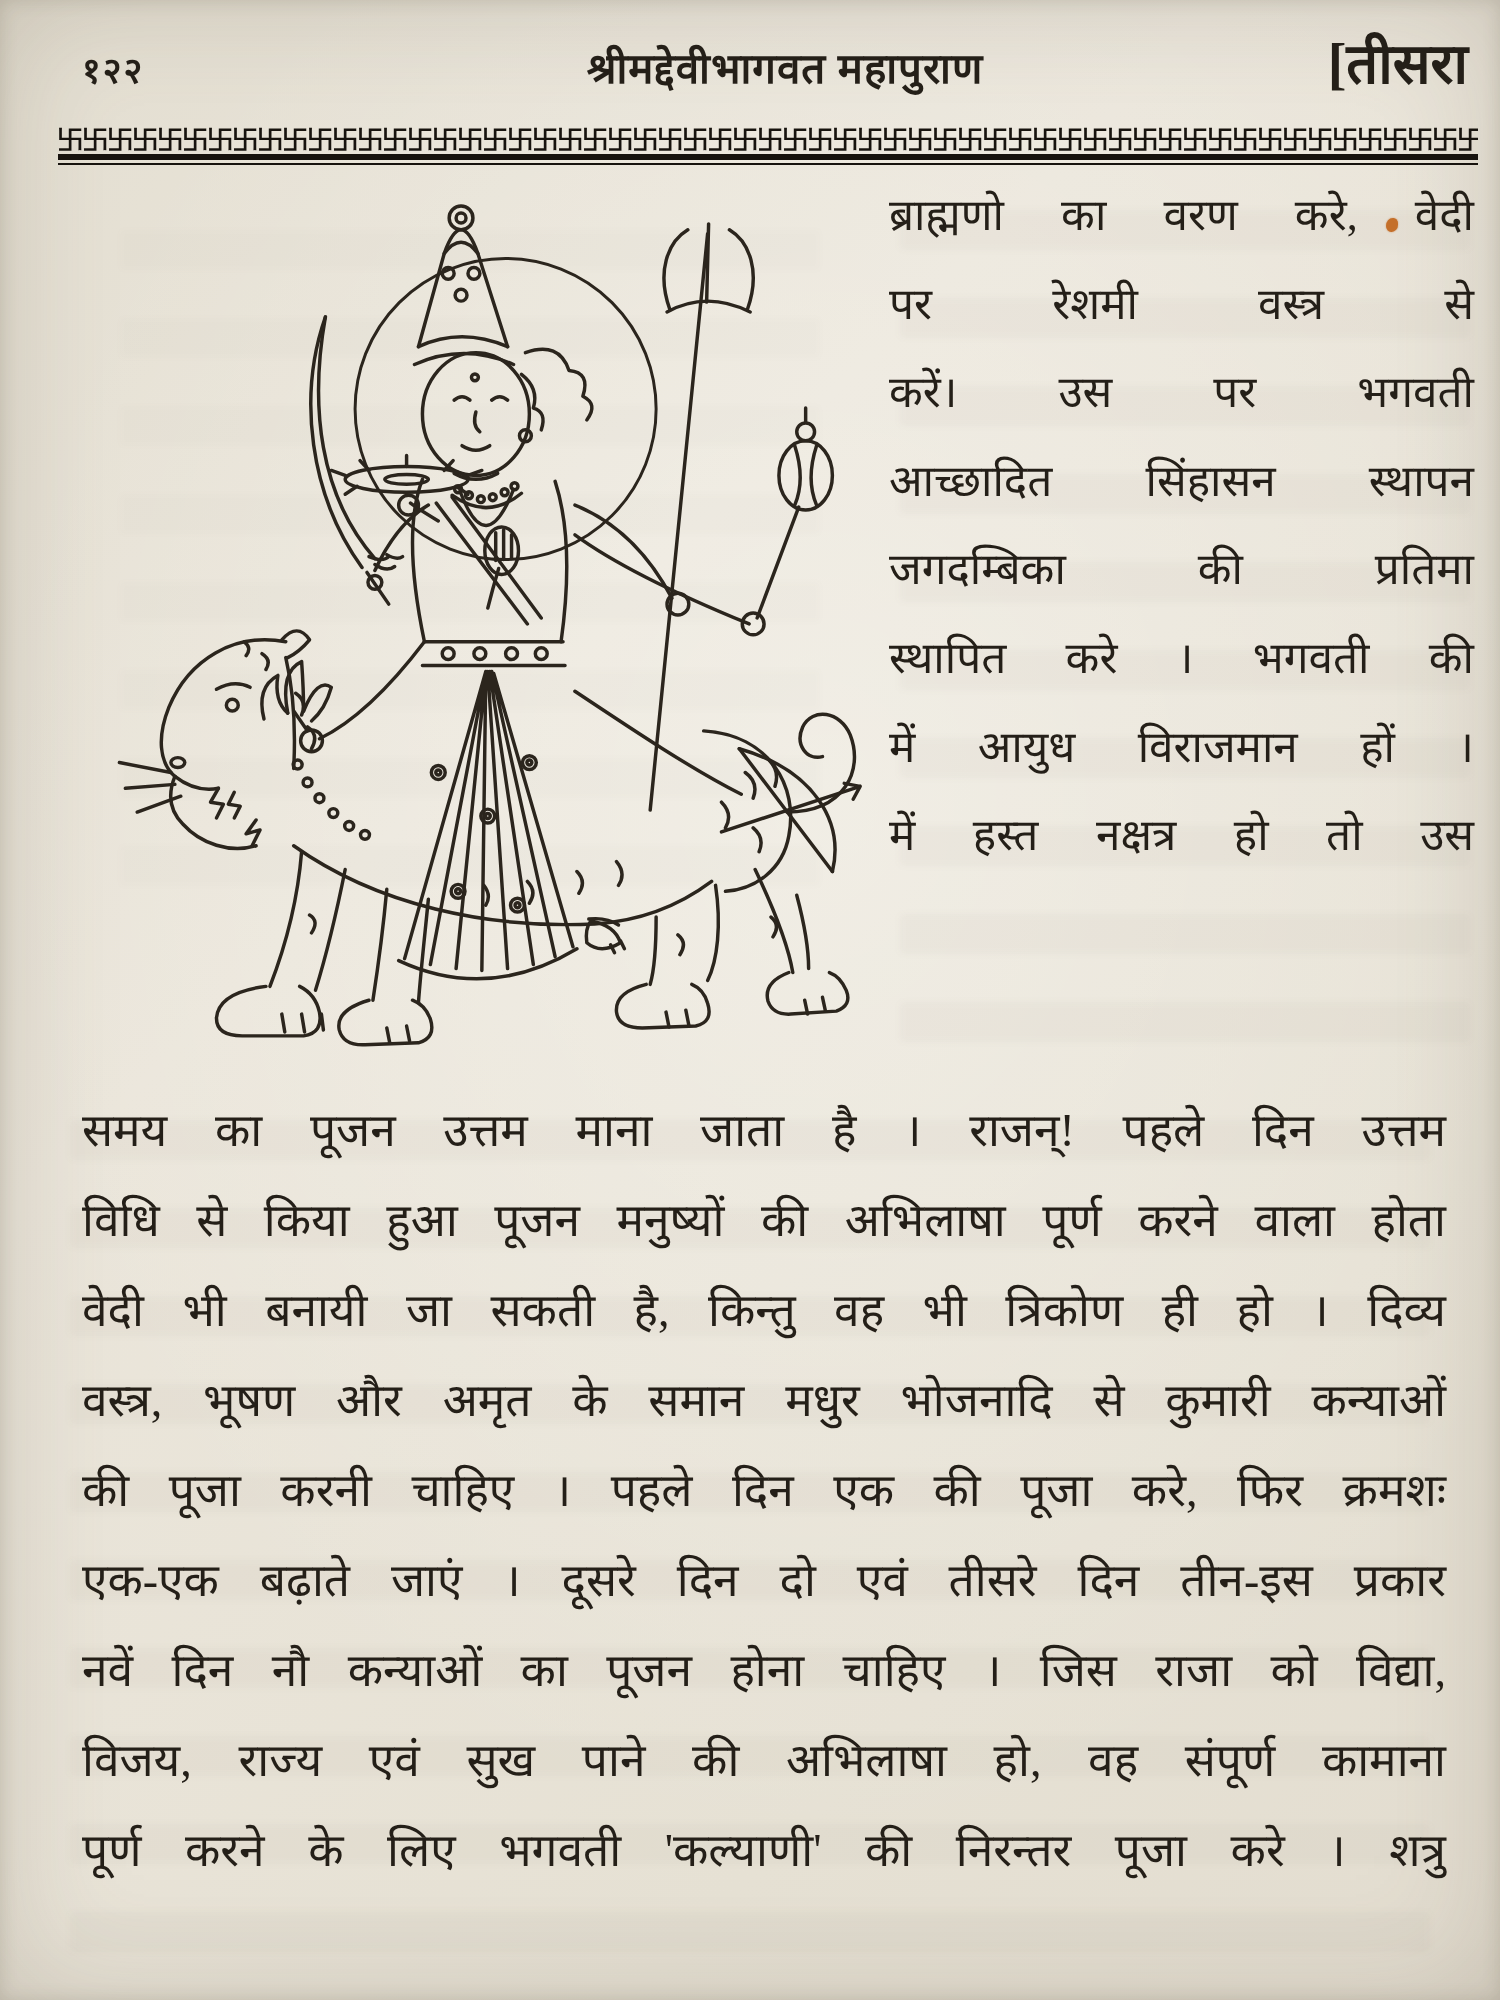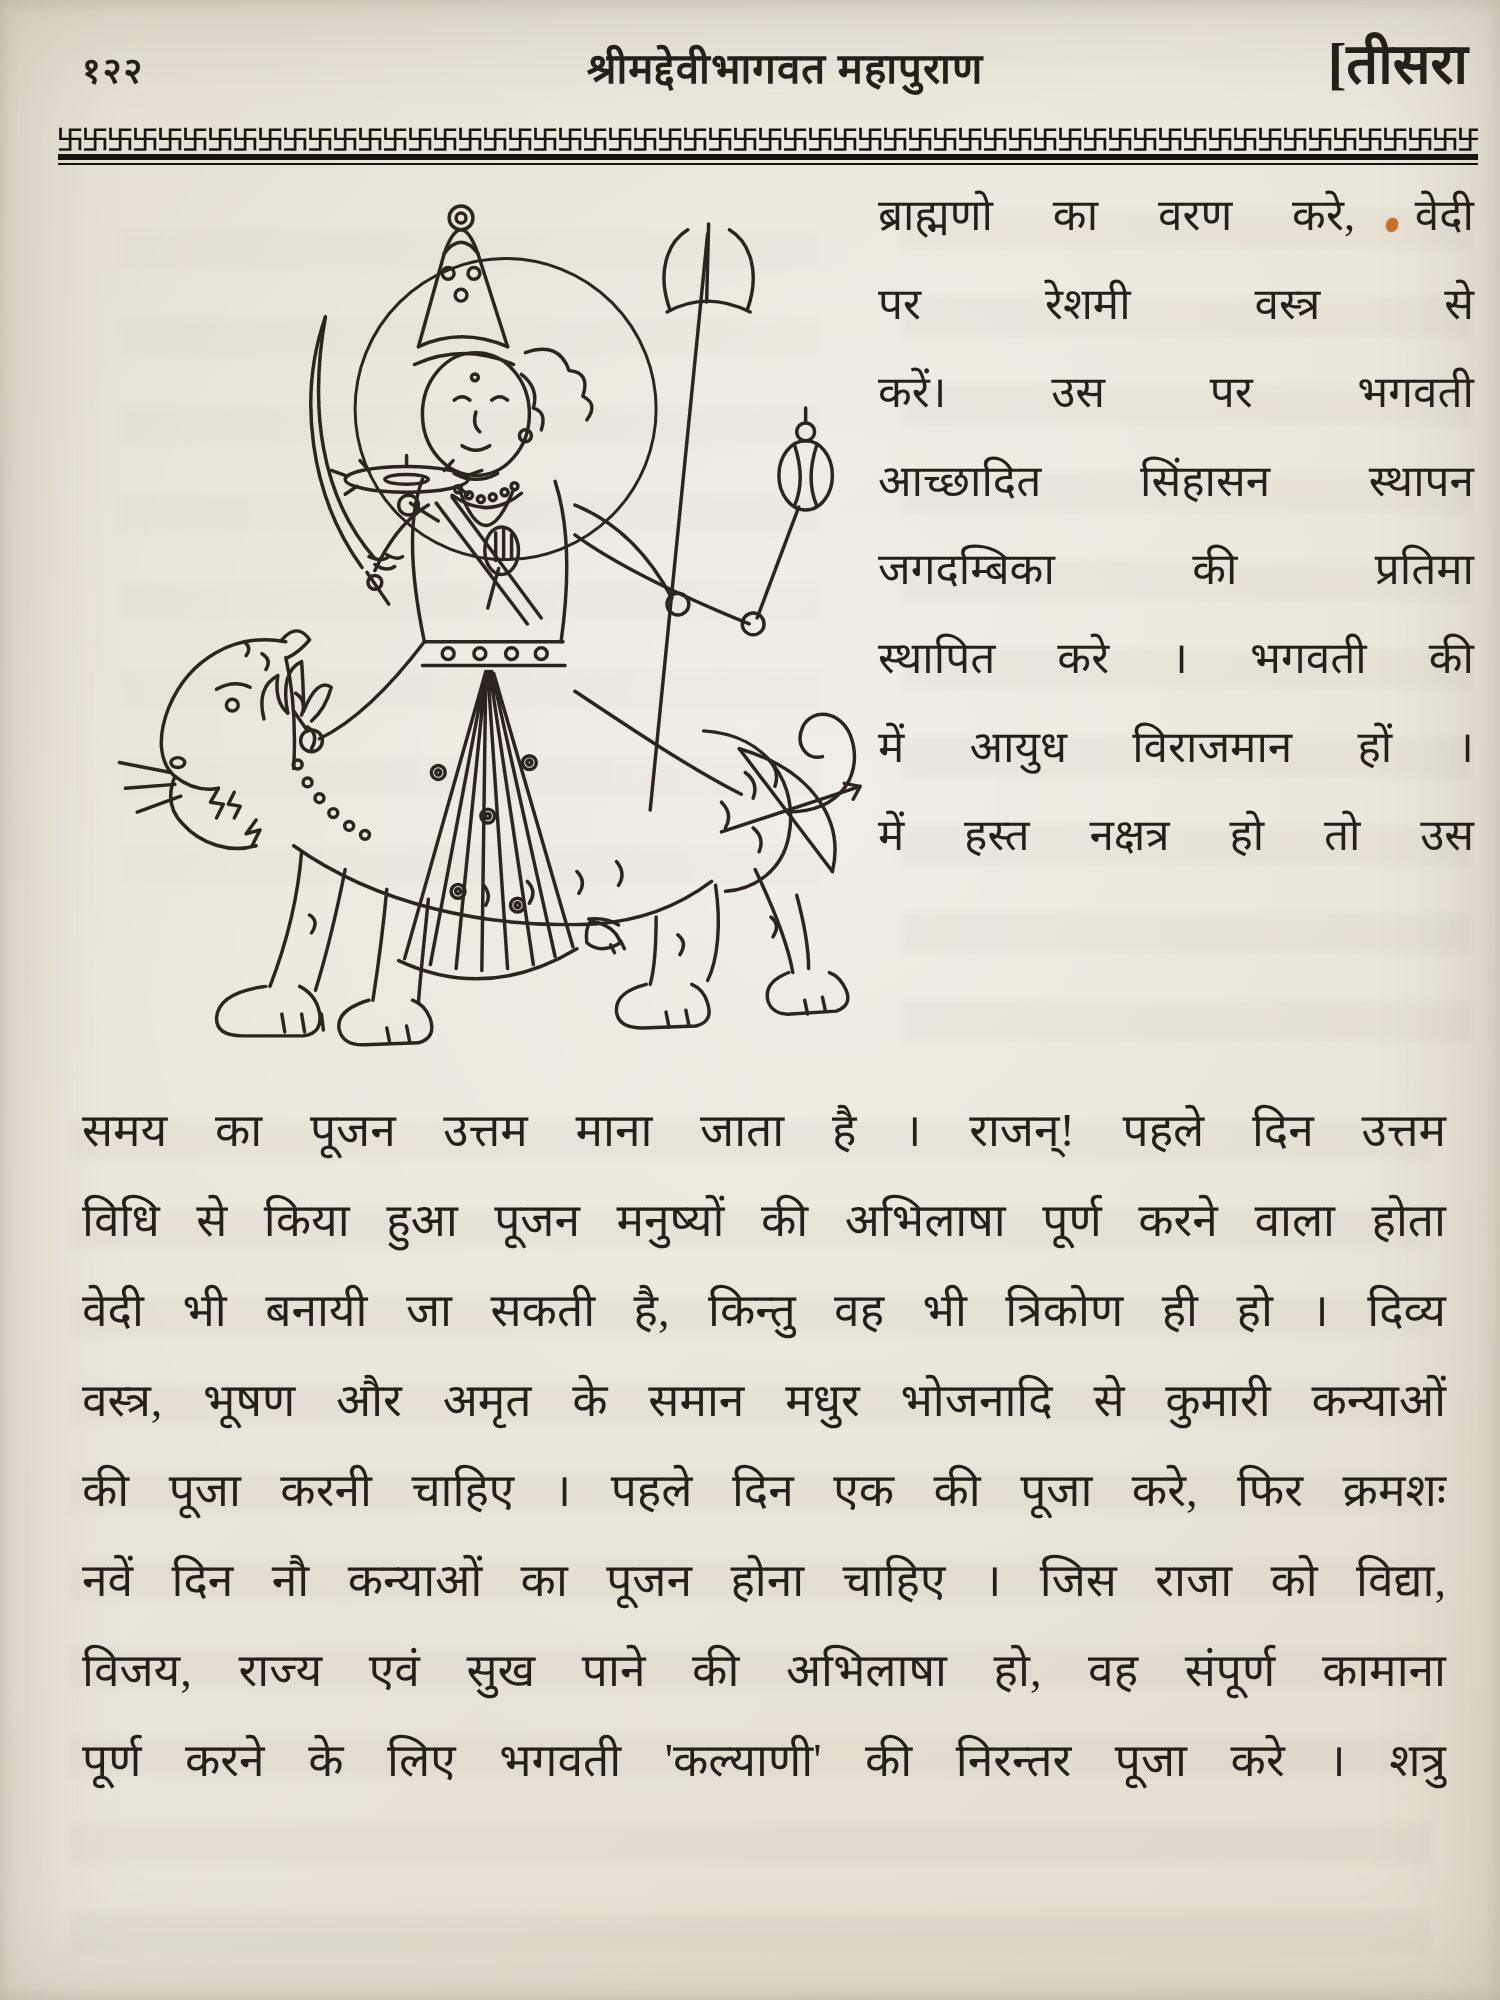--- a/index.html
+++ b/index.html
@@ -38,21 +38,21 @@
 
   .border-row{position:absolute;top:126px;left:58px;right:22px;}
   .swastikas{
     font-family:"DejaVu Sans",sans-serif;
     font-size:25px;line-height:27px;font-weight:bold;
     letter-spacing:0px;white-space:nowrap;overflow:hidden;color:#17130e;
   }
   .rule-thick{height:6px;background:#17130e;margin-top:1px;}
   .rule-thin{height:2px;background:#17130e;margin-top:3px;}
 
-  .content{position:absolute;top:172px;left:60px;right:26px;height:894px;display:flex;}
+  .content{position:absolute;top:172px;left:60px;right:26px;height:894px;display:flex;gap:11px;}
   .figure{width:812px;height:892px;flex:none;position:relative;}
   .figure svg{display:block;width:100%;height:100%;}
   .right-col{flex:1;padding-left:6px;position:relative;z-index:1;}
   .rline{
     font-size:44px;line-height:88.6px;font-weight:500;
     text-align:justify;text-align-last:justify;white-space:normal;
   }
   .body-text{position:absolute;top:1072px;left:62px;right:54px;z-index:1;padding-top:14px;margin-left:20px;}
   .bline{
     font-size:46px;line-height:90px;font-weight:500;
@@ -256,20 +256,21 @@
       <div class="rline">में हस्त नक्षत्र हो तो उस</div>
     </div>
   </div>
 
   <div class="body-text">
     <div class="bline">समय का पूजन उत्तम माना जाता है ।  राजन्! पहले दिन उत्तम</div>
     <div class="bline">विधि से किया हुआ पूजन मनुष्यों की अभिलाषा पूर्ण करने वाला होता</div>
     <div class="bline">वेदी भी बनायी जा सकती है, किन्तु वह भी त्रिकोण ही हो ।  दिव्य</div>
     <div class="bline">वस्त्र, भूषण और अमृत के समान मधुर भोजनादि से कुमारी कन्याओं</div>
     <div class="bline">की पूजा करनी चाहिए ।  पहले दिन एक की पूजा करे, फिर क्रमशः</div>
+    <div class="bline">एक-एक बढ़ाते जाएं ।  दूसरे दिन दो एवं तीसरे दिन तीन-इस प्रकार</div>
     <div class="bline">नवें दिन नौ कन्याओं का पूजन होना चाहिए ।  जिस राजा को विद्या,</div>
     <div class="bline">विजय, राज्य एवं सुख पाने की अभिलाषा हो, वह संपूर्ण कामाना</div>
     <div class="bline">पूर्ण करने के लिए भगवती 'कल्याणी' की निरन्तर पूजा करे ।  शत्रु</div>
   </div>
 
   <div class="stain"></div>
 
 </div>
 
 </body></html>

